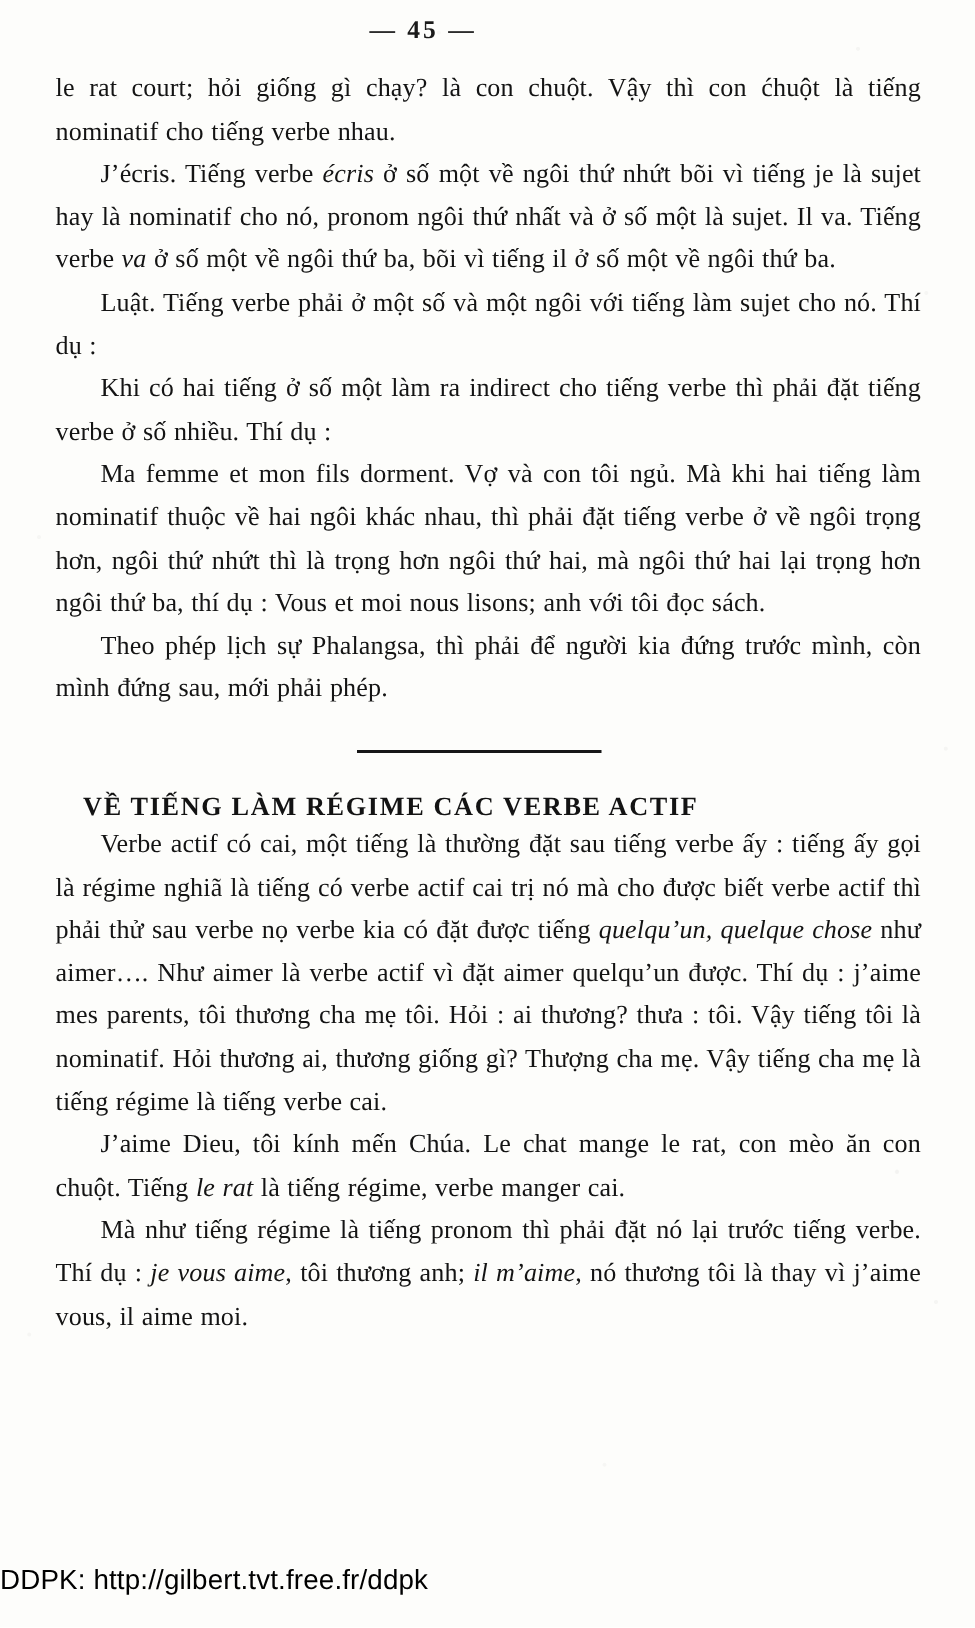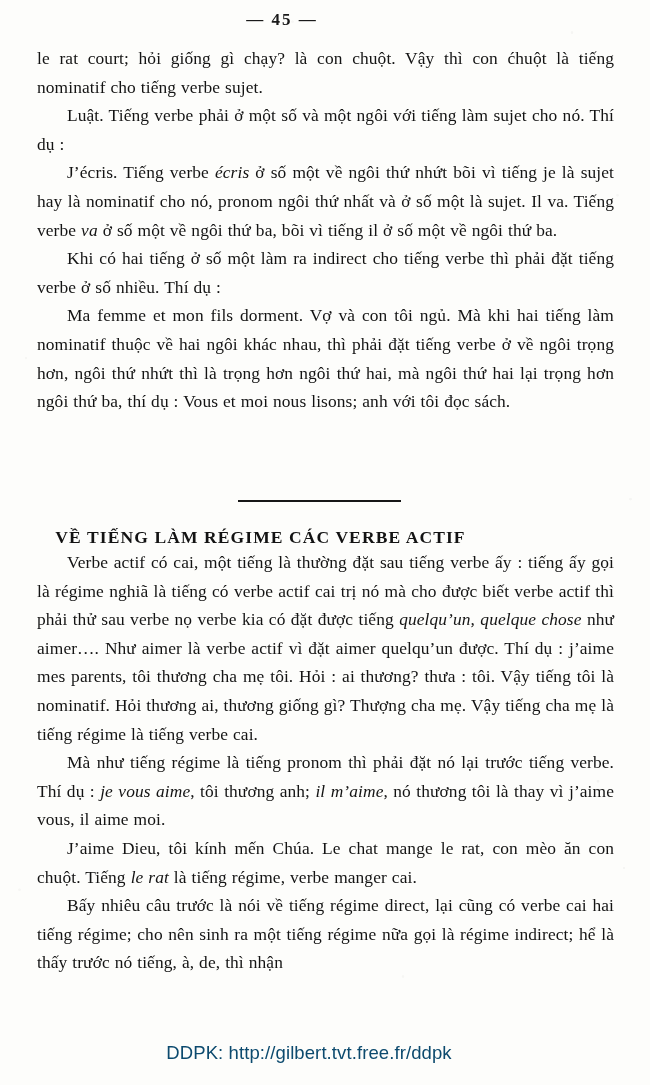--- a/index.html
+++ b/index.html
@@ -105,49 +105,48 @@
     top: 548px;
     width: 577px;
   }
 
   
   #scan-footer {
     position: absolute;
     left: 0;
     top: 1042px;
     width: 618px;
-    text-align: center;
     font-family: "Liberation Sans", sans-serif;
     font-size: 18.5px;
-    color: #0c4a6e;
+    color: #000000;
     letter-spacing: .1px;
   }
 </style>
 </head>
 <body>
 
 <div id="scan-page">
 
   <div id="page-folio">— 45 —</div>
 
   <div id="text-block">
-      <p class="para no-indent"><span>le rat court; hỏi giống gì chạy? là con chuột. Vậy thì con ćhuột là tiếng nominatif cho tiếng verbe sujet.</span></p>
+      <p class="para no-indent"><span>le rat court; hỏi giống gì chạy? là con chuột. Vậy thì con ćhuột là tiếng nominatif cho tiếng verbe nhau.</span></p>
+      <p class="para"><span>J’écris. Tiếng verbe </span><em>écris</em><span> ở số một về ngôi thứ nhứt bõi vì tiếng je là sujet hay là nominatif cho nó, pronom ngôi thứ nhất và ở số một là sujet. Il va. Tiếng verbe </span><em>va</em><span> ở số một về ngôi thứ ba, bõi vì tiếng il ở số một về ngôi thứ ba.</span></p>
       <p class="para"><span>Luật. Tiếng verbe phải ở một số và một ngôi với tiếng làm sujet cho nó. Thí dụ :</span></p>
-      <p class="para"><span>J’écris. Tiếng verbe </span><em>écris</em><span> ở số một về ngôi thứ nhứt bõi vì tiếng je là sujet hay là nominatif cho nó, pronom ngôi thứ nhất và ở số một là sujet. Il va. Tiếng verbe </span><em>va</em><span> ở số một về ngôi thứ ba, bõi vì tiếng il ở số một về ngôi thứ ba.</span></p>
       <p class="para"><span>Khi có hai tiếng ở số một làm ra indirect cho tiếng verbe thì phải đặt tiếng verbe ở số nhiều. Thí dụ :</span></p>
       <p class="para"><span>Ma femme et mon fils dorment. Vợ và con tôi ngủ. Mà khi hai tiếng làm nominatif thuộc về hai ngôi khác nhau, thì phải đặt tiếng verbe ở về ngôi trọng hơn, ngôi thứ nhứt thì là trọng hơn ngôi thứ hai, mà ngôi thứ hai lại trọng hơn ngôi thứ ba, thí dụ : Vous et moi nous lisons; anh với tôi đọc sách.</span></p>
+      <p class="para"><span>Theo phép lịch sự Phalangsa, thì phải để người kia đứng trước mình, còn mình đứng sau, mới phải phép.</span></p>
     </div>
 
   <div id="section-divider"></div>
 
   <div id="section-heading">VỀ TIẾNG LÀM RÉGIME CÁC VERBE ACTIF</div>
 
   <div id="text-block-2">
       <p class="para"><span>Verbe actif có cai, một tiếng là thường đặt sau tiếng verbe ấy : tiếng ấy gọi là régime nghiã là tiếng có verbe actif cai trị nó mà cho được biết verbe actif thì phải thử sau verbe nọ verbe kia có đặt được tiếng </span><em>quelqu’un, quelque chose</em><span> như aimer…. Như aimer là verbe actif vì đặt aimer quelqu’un được. Thí dụ : j’aime mes parents, tôi thương cha mẹ tôi. Hỏi : ai thương? thưa : tôi. Vậy tiếng tôi là nominatif. Hỏi thương ai, thương giống gì? Thượng cha mẹ. Vậy tiếng cha mẹ là tiếng régime là tiếng verbe cai.</span></p>
+      <p class="para"><span>J’aime Dieu, tôi kính mến Chúa. Le chat mange le rat, con mèo ăn con chuột. Tiếng </span><em>le rat</em><span> là tiếng régime, verbe manger cai.</span></p>
       <p class="para"><span>Mà như tiếng régime là tiếng pronom thì phải đặt nó lại trước tiếng verbe. Thí dụ : </span><em>je vous aime</em><span>, tôi thương anh; </span><em>il m’aime</em><span>, nó thương tôi là thay vì j’aime vous, il aime moi.</span></p>
-      <p class="para"><span>J’aime Dieu, tôi kính mến Chúa. Le chat mange le rat, con mèo ăn con chuột. Tiếng </span><em>le rat</em><span> là tiếng régime, verbe manger cai.</span></p>
-      <p class="para"><span>Bấy nhiêu câu trước là nói về tiếng régime direct, lại cũng có verbe cai hai tiếng régime; cho nên sinh ra một tiếng régime nữa gọi là régime indirect; hể là thấy trước nó tiếng, à, de, thì nhận</span></p>
     </div>
 
   <div id="scan-footer">DDPK: http://gilbert.tvt.free.fr/ddpk</div>
 
   <div id="scan-noise"></div>
 </div>
 
 </body></html>

